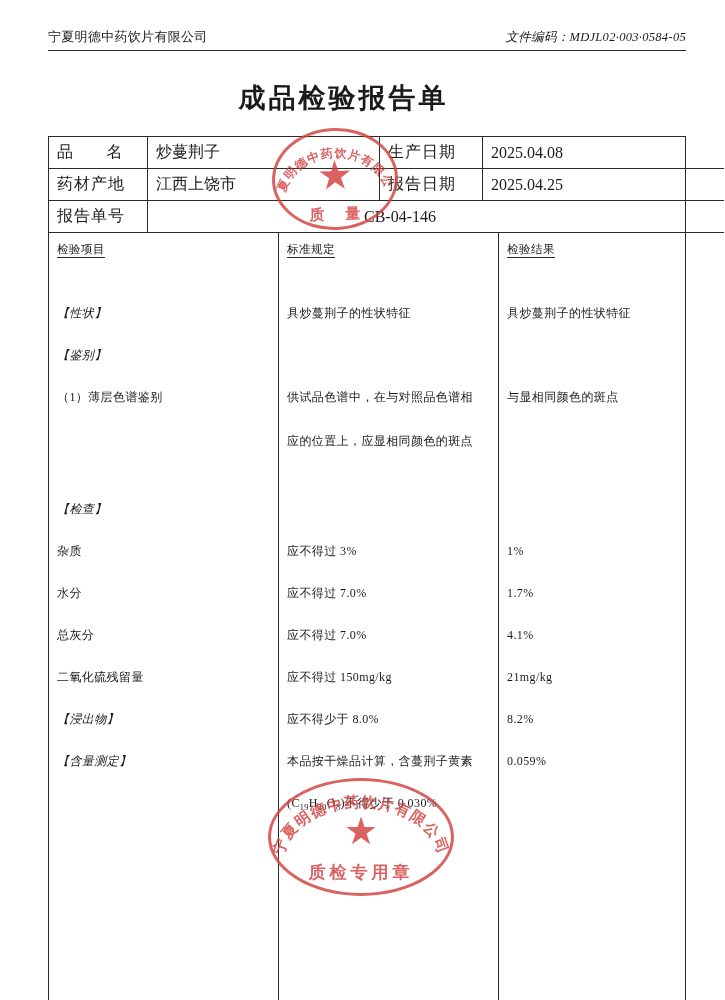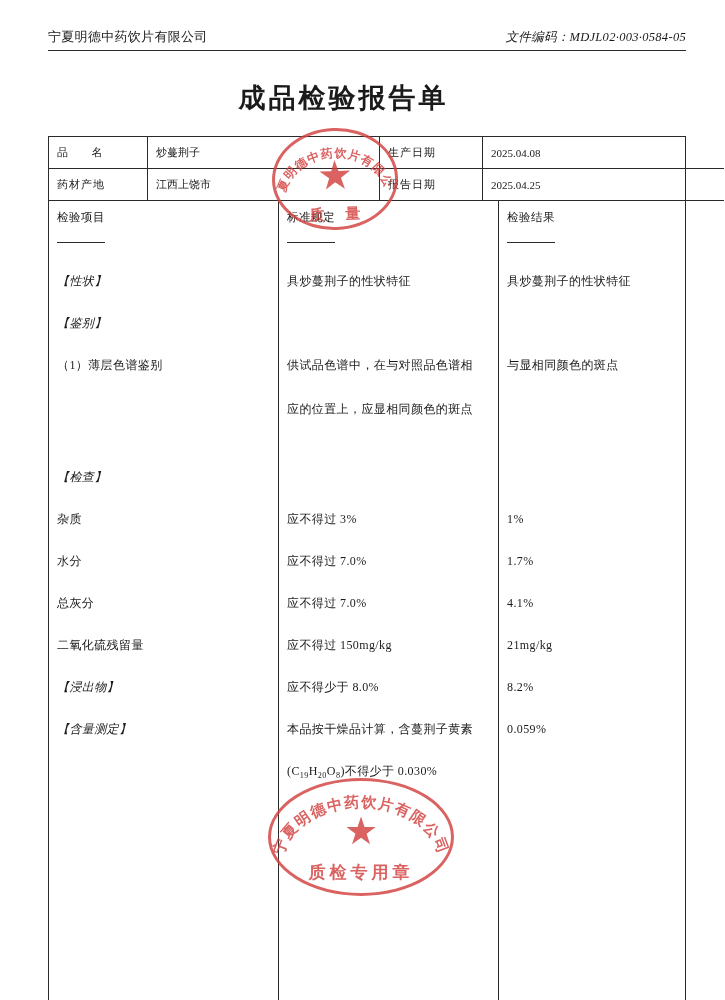--- a/index.html
+++ b/index.html
@@ -72,21 +72,21 @@
   table.info, table.items, table.concl, table.signs {
     border-collapse: collapse;
     width: 100%;
     table-layout: fixed;
   }
   table.info td {
     border: 1px solid #2b2b2b;
     border-left: 0;
     border-top: 0;
     height: 31px;
-    font-size: 11px;
+    font-size: 16px;
     padding: 0 8px;
     vertical-align: middle;
     position: relative;
     background: transparent;
   }
   table.info tr td:last-child { border-right: 0; }
   .lbl {
     display: flex;
     justify-content: space-between;
     letter-spacing: 0.5px;
@@ -111,21 +111,21 @@
   table.items td:last-child { border-right: 0; }
   table.items tr.hdr td {
     height: 38px;
     vertical-align: top;
     padding-top: 10px;
     font-size: 11.5px;
   }
   .hdr-underline {
     display: inline-block;
     border-bottom: 1px solid #2b2b2b;
-    padding-bottom: 18px;
+    padding-bottom: 1px;
     letter-spacing: 0.5px;
   }
   .col-a { width: 213px; }
   .col-b { width: 203px; }
   .col-c { width: 222px; }
 
   .rowline { height: 42px; }
   .rowline.tall { height: 44px; }
   .cell-txt { letter-spacing: 0.4px; }
   .bracket { letter-spacing: 0.4px; font-style: italic; }
@@ -230,20 +230,28 @@
       </tr>
       <tr>
         <td class="k">
               <span class="lbl tight">药材产地</span>
             </td>
         <td class="v">江西上饶市</td>
         <td class="k2">
               <span class="lbl tight">报告日期</span>
             </td>
         <td class="v2">2025.04.25</td>
+      </tr>
+      <tr>
+        <td class="rptk">
+              <span class="lbl tight">报告单号</span>
+            </td>
+        <td class="rptv" colspan="3">
+          <span style="display:inline-block;width:208px;"></span><span>CB-04-146</span>
+        </td>
       </tr>
     </tbody>
       </table>
 
     <table class="items">
       <tbody>
           <tr class="hdr">
         <td class="col-a"><span class="hdr-underline">检验项目</span></td>
         <td class="col-b"><span class="hdr-underline">标准规定</span></td>
         <td class="col-c"><span class="hdr-underline">检验结果</span></td>

